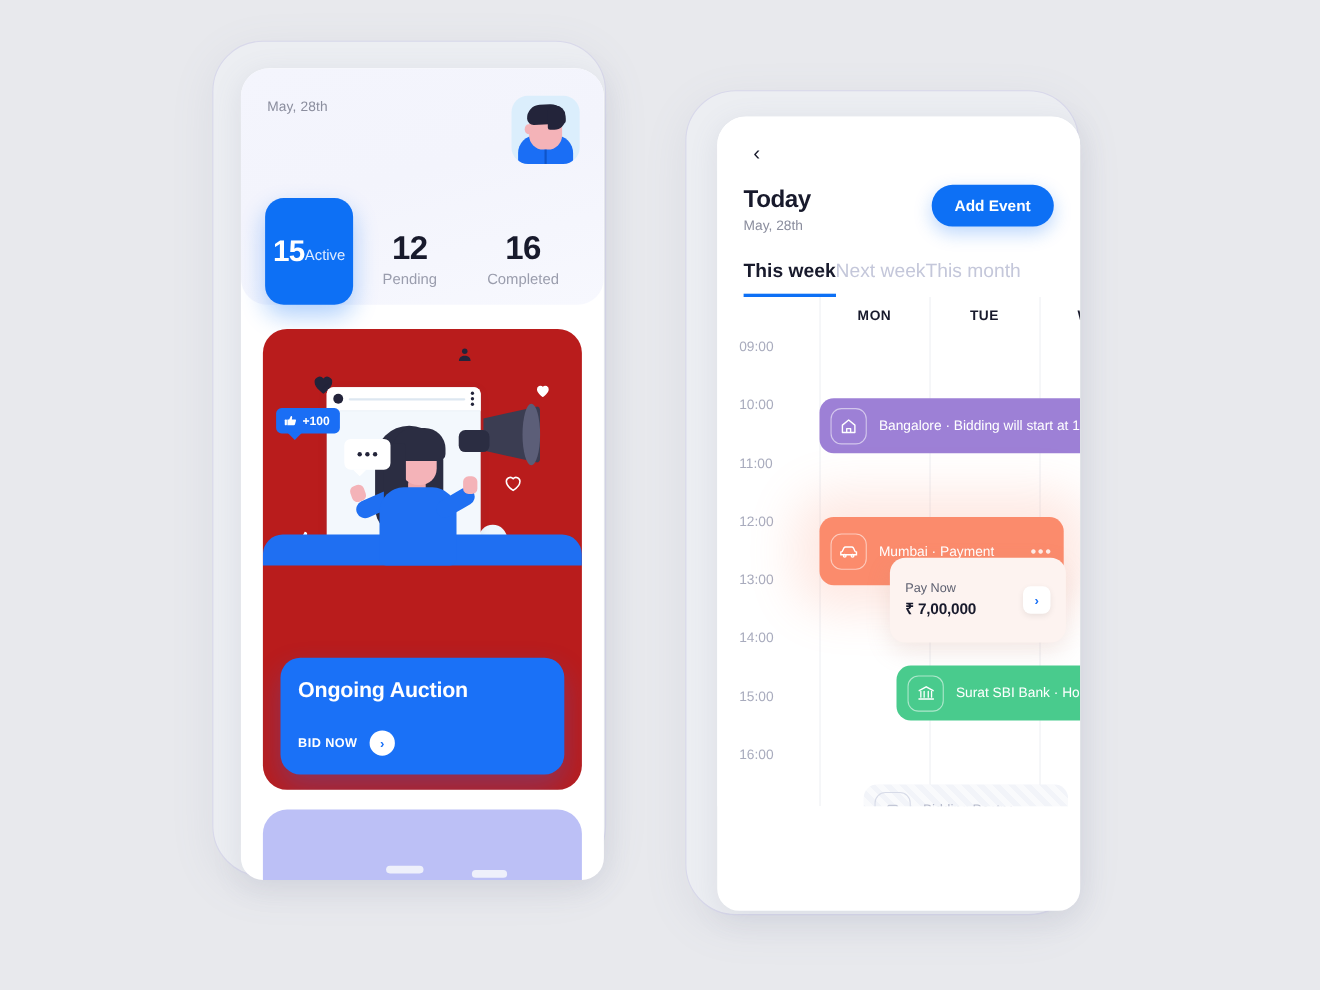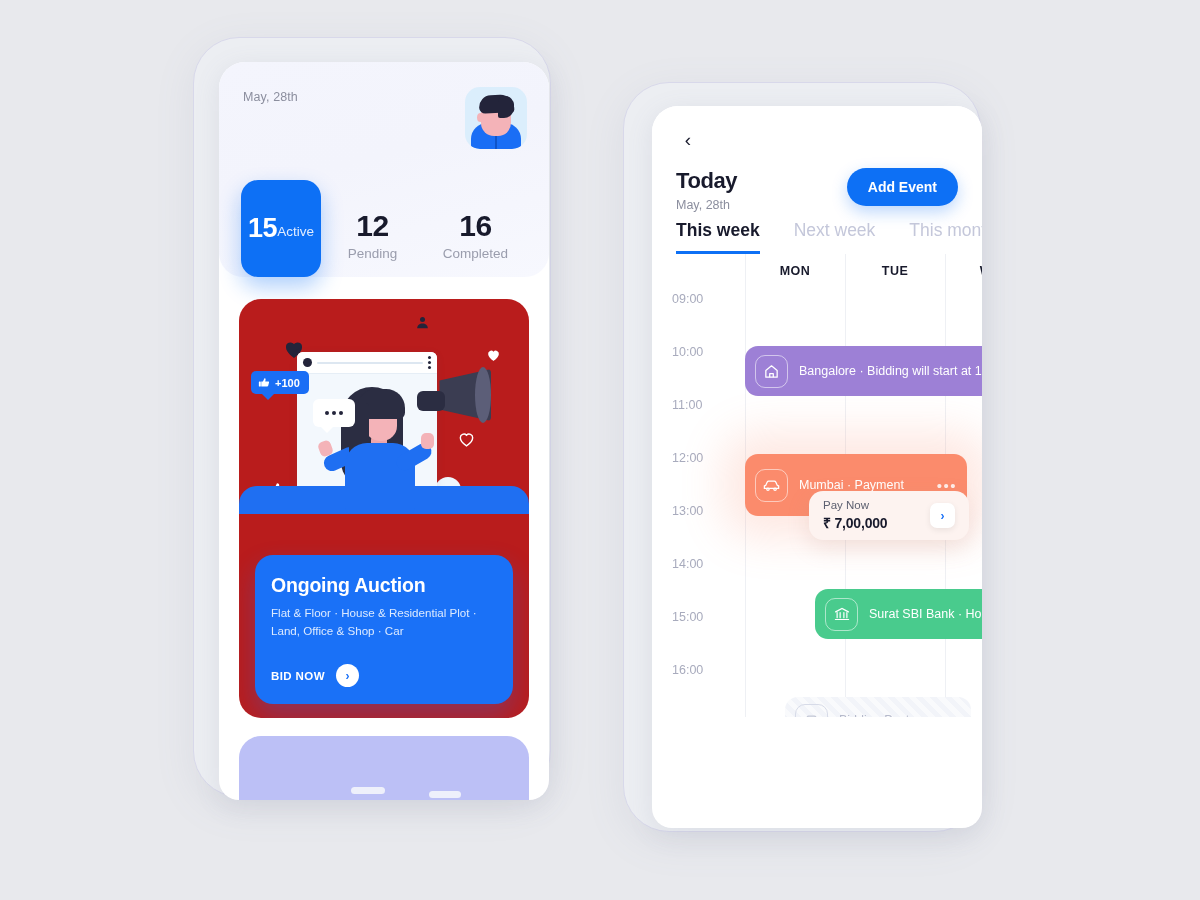--- a/index.html
+++ b/index.html
@@ -177,21 +177,21 @@
   .cal-titlerow { display:flex; justify-content:space-between; align-items:flex-start; margin-top:16px;}
   .cal-today { font-size: 22px; font-weight:700; color:#181a2c; letter-spacing:-.4px;}
   .cal-date  { font-size: 12.5px; color:#8b8e9e; margin-top:4px;}
   .add-event {
     background:#0d70f5; color:#fff; border:none; border-radius:20px;
     padding:11px 21px; font-size:14px; font-weight:700; cursor:pointer;
     font-family:"Liberation Sans", sans-serif;
     box-shadow:0 6px 16px rgba(13,112,245,.28);
   }
 
-  .tabs { display:flex; gap:34px; margin-top:8px; position:relative; white-space:nowrap; }
+  .tabs { display:flex; margin-top:24px; position:relative; white-space:nowrap; }
   .tab { font-size:17.5px; color:#c4c7da; font-weight:400; padding-bottom:10px; cursor:pointer;}
   .tab.active { color:#181a2c; font-weight:700; border-bottom:3px solid #0d70f5;}
 
   .cal-grid { position:relative; height:463px; overflow:hidden; background:#fff;}
   .col-lines { position:absolute; inset:0; }
   .col-line { position:absolute; top:0; bottom:0; width:1px; background:#eef0f4;}
   .day-head { position:absolute; top:10px; font-size:12.5px; font-weight:700; color:#181a2c; letter-spacing:.5px; text-align:center;}
   .time-lbl { position:absolute; left:20px; font-size:12.5px; color:#a8abbd; }
 
   .ev {
@@ -208,21 +208,21 @@
   .ev.purple { background:#9d80d6; }
   .ev.salmon { background:#fb8b6c; box-shadow:0 0 44px 22px rgba(251,139,108,.20);}
   .ev.green  { background:#49cb8d; }
   .ev.ghost  { background:#f2f4f9; color:#b6bacb;
     background-image: repeating-linear-gradient(45deg, rgba(255,255,255,.55) 0 5px, rgba(0,0,0,0) 5px 10px);
   }
   .ev.ghost .ev-icon { border-color:#d7dbe8; }
 
   .pay-pop {
     position:absolute; background:#fdf3f0; border-radius:14px;
-    padding:8px 14px; display:flex; align-items:center; gap:16px;
+    padding:22px 14px; display:flex; align-items:center; gap:16px;
     box-shadow:0 8px 22px rgba(190,140,125,.20);
   }
   .pp-lbl { font-size:11.5px; color:#5d6070; }
   .pp-amt { font-size:14px; color:#181a2c; font-weight:700; margin-top:2px; letter-spacing:-.2px;}
   .pp-btn { width:25px;height:25px;border-radius:7px;background:#fff;display:flex;align-items:center;
             justify-content:center;color:#1a71f7;font-size:12px;font-weight:700; margin-left:auto;
             box-shadow:0 2px 6px rgba(0,0,0,.08); cursor:pointer;}
 </style>
 </head>
 <body>
@@ -327,21 +327,20 @@
           <div class="mg-cone"></div>
           <div class="mg-disc"></div>
           <div class="mg-tube"></div>
         </div>
 
         <div class="plot-ground"></div>
       </div>
 
       <div class="auction-panel">
         <div class="ap-title">Ongoing Auction</div>
-        <div class="ap-sub">Flat &amp; Floor · House &amp; Residential Plot · Land, Office &amp; Shop · Car</div>
         <div class="ap-cta">
           <span class="txt">BID NOW</span>
           <span class="circle">›</span>
         </div>
       </div>
     </div>
 
     <div class="city-card">
       <div class="cloud" style="left:20px;bottom:42px;width:30px;"></div>
       <div class="cloud" style="left:112px;bottom:62px;width:34px;"></div>

